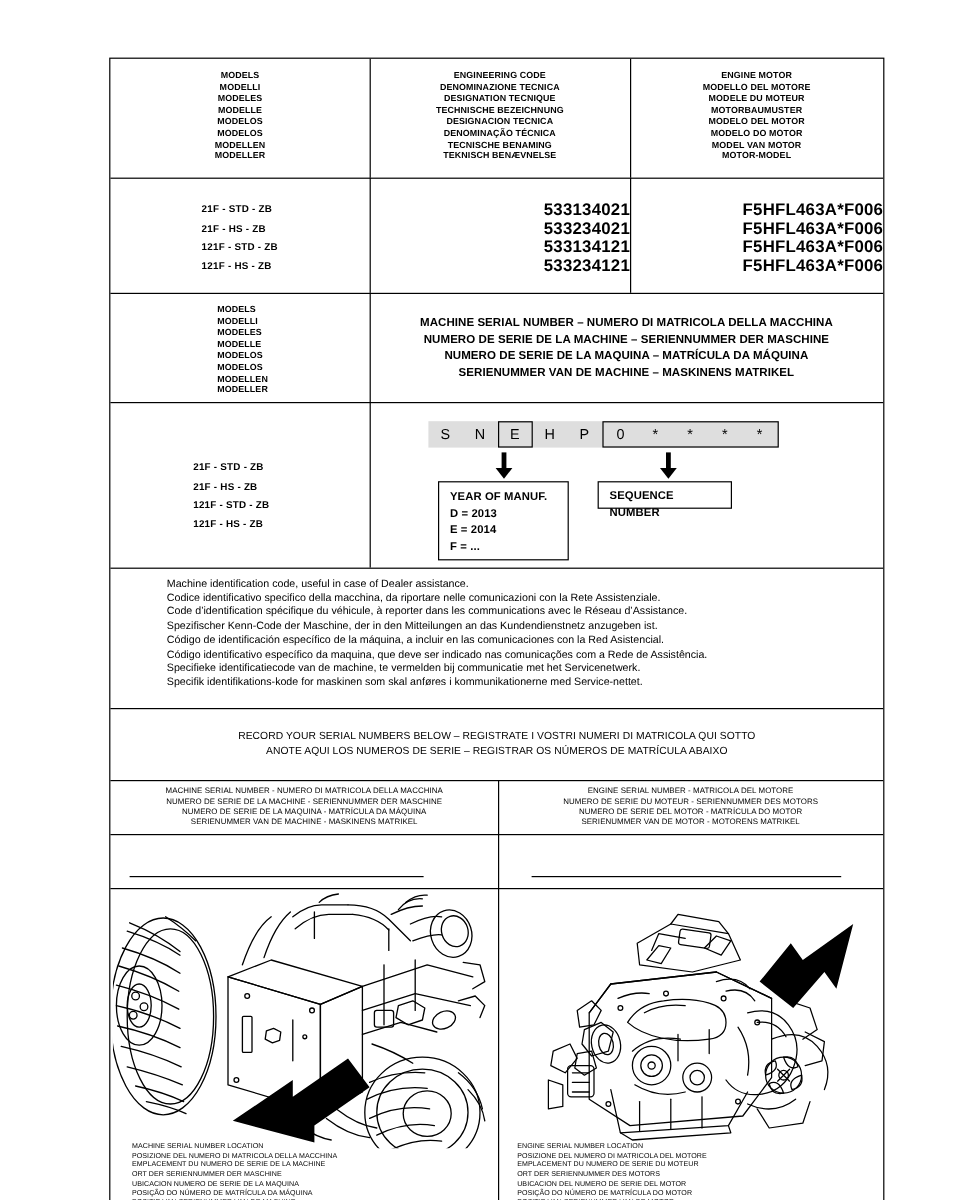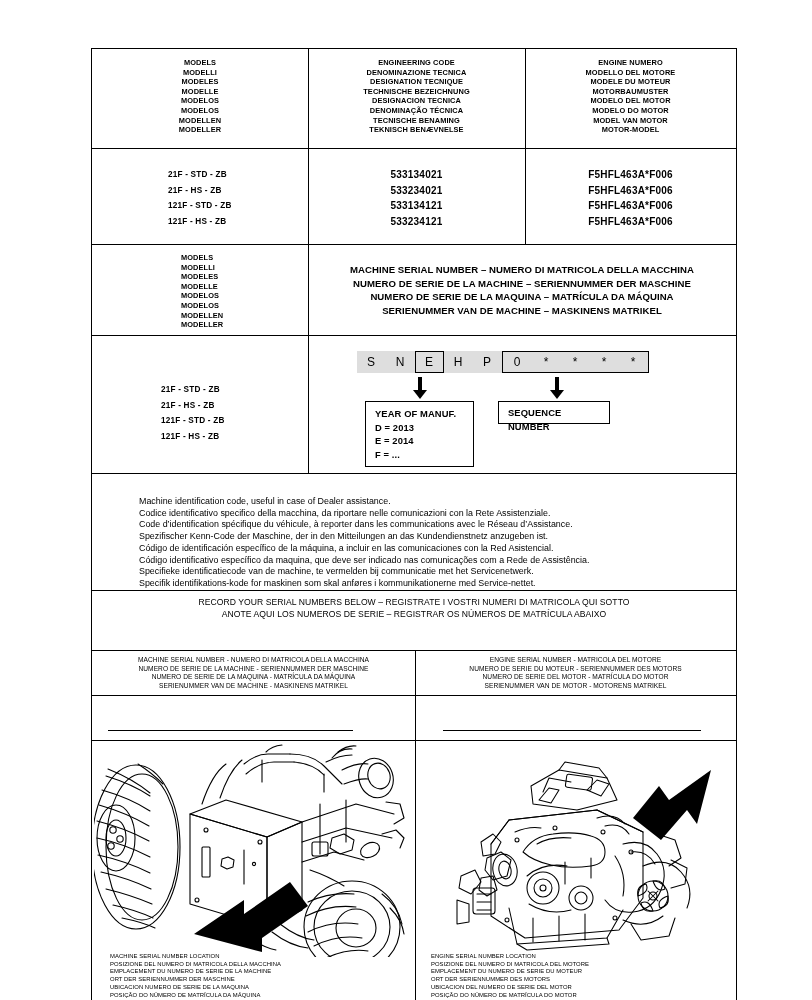--- a/index.html
+++ b/index.html
@@ -71,24 +71,24 @@
   .center { text-align: center; }
   .hdr-col { padding-top: 9px; }
 
   .model-rows {
     font-size: 8.2px;
     font-weight: bold;
     line-height: 15.5px;
     letter-spacing: 0.2px;
   }
   .code-rows {
-    font-size: 10px;
+    font-size: 14px;
     font-weight: bold;
     line-height: 15.5px;
-    text-align: center;
+    text-align: right;
     letter-spacing: 0.2px;
   }
 
   .serial-title {
     font-size: 9.6px;
     font-weight: bold;
     line-height: 13.6px;
     text-align: center;
     letter-spacing: 0.05px;
     white-space: nowrap;
@@ -216,21 +216,21 @@
         <div>DENOMINAZIONE TECNICA</div>
         <div>DESIGNATION TECNIQUE</div>
         <div>TECHNISCHE BEZEICHNUNG</div>
         <div>DESIGNACION TECNICA</div>
         <div>DENOMINAÇÃO TÉCNICA</div>
         <div>TECNISCHE BENAMING</div>
         <div>TEKNISCH BENÆVNELSE</div>
       </div>
 
       <div class="col lang-list hdr-col center" style="left:433px; width:211px;">
-        <div>ENGINE NUMERO</div>
+        <div>ENGINE MOTOR</div>
         <div>MODELLO DEL MOTORE</div>
         <div>MODELE DU MOTEUR</div>
         <div>MOTORBAUMUSTER</div>
         <div>MODELO DEL MOTOR</div>
         <div>MODELO DO MOTOR</div>
         <div>MODEL VAN MOTOR</div>
         <div>MOTOR-MODEL</div>
       </div>
     </div>
     <div class="hrule" style="top:99px;"></div>
@@ -324,33 +324,33 @@
         <div>E = 2014</div>
         <div>F = ...</div>
       </div>
 
       <div class="labelbox seq" style="left:406px; top:66px; width:112px; height:23px;">
         <div>SEQUENCE NUMBER</div>
       </div>
     </div>
     <div class="hrule" style="top:424px;"></div>
 
-    <div class="sec para-block" style="top:424px; height:117px; padding-top:23px; padding-left:47px;">
+    <div class="sec para-block" style="top:424px; height:117px; padding-top:8px; padding-left:47px;">
       <div>Machine identification code, useful in case of Dealer assistance.</div>
       <div>Codice identificativo specifico della macchina, da riportare nelle comunicazioni con la Rete Assistenziale.</div>
       <div>Code d’identification spécifique du véhicule, à reporter dans les communications avec le Réseau d’Assistance.</div>
       <div>Spezifischer Kenn-Code der Maschine, der in den Mitteilungen an das Kundendienstnetz anzugeben ist.</div>
       <div>Código de identificación específico de la máquina, a incluir en las comunicaciones con la Red Asistencial.</div>
       <div>Código identificativo específico da maquina, que deve ser indicado nas comunicações com a Rede de Assistência.</div>
       <div>Specifieke identificatiecode van de machine, te vermelden bij communicatie met het Servicenetwerk.</div>
       <div>Specifik identifikations-kode for maskinen som skal anføres i kommunikationerne med Service-nettet.</div>
     </div>
     <div class="hrule" style="top:541px;"></div>
 
-    <div class="sec record-block" style="top:541px; height:60px; padding-top:6px;">
+    <div class="sec record-block" style="top:541px; height:60px; padding-top:17px;">
       <div>RECORD YOUR SERIAL NUMBERS BELOW – REGISTRATE I VOSTRI NUMERI DI MATRICOLA QUI SOTTO</div>
       <div>ANOTE AQUI LOS NUMEROS DE SERIE – REGISTRAR OS NÚMEROS DE MATRÍCULA ABAIXO</div>
     </div>
     <div class="hrule" style="top:601px;"></div>
 
     <div class="sec" style="top:601px; height:90px;">
       <div class="vrule" style="left:323px;"></div>
 
       <div class="col" style="left:0; width:323px;">
         <div class="sn-head" style="padding-top:6px;">

